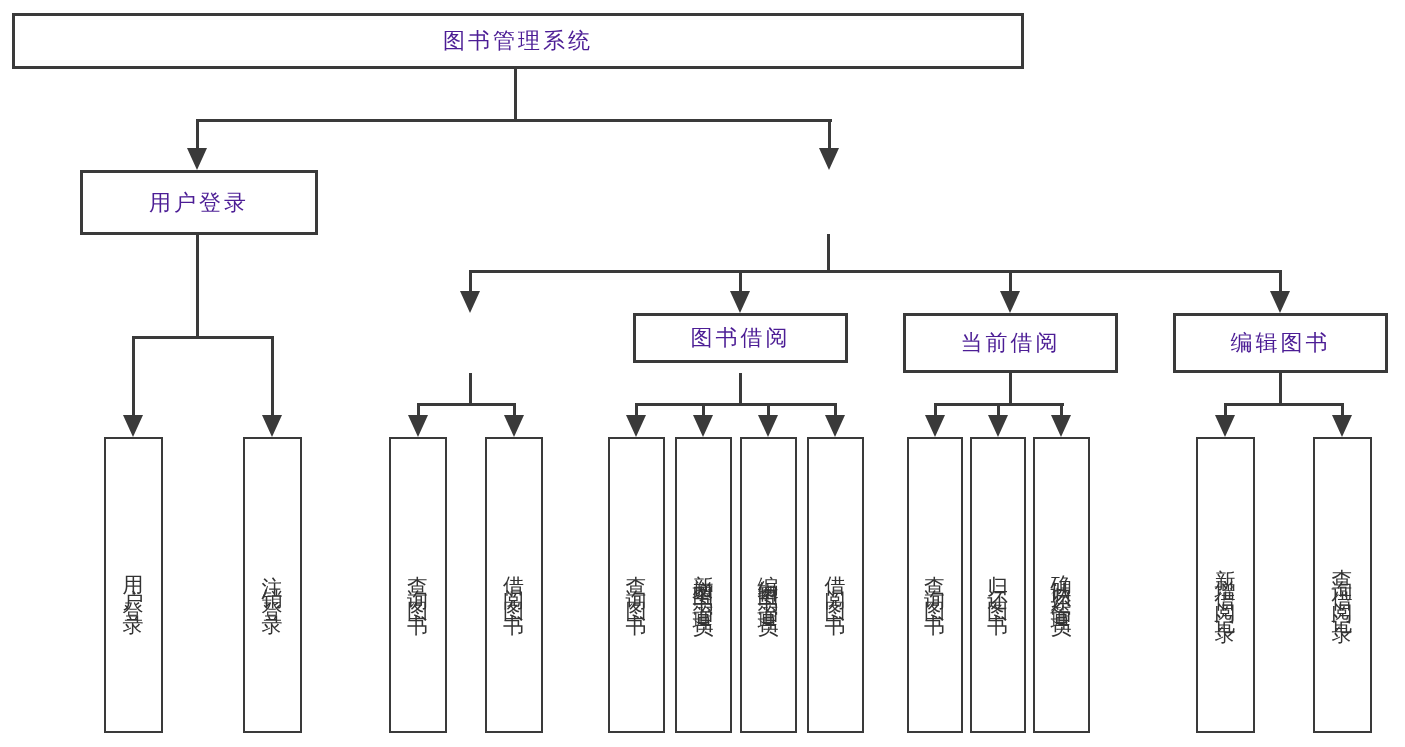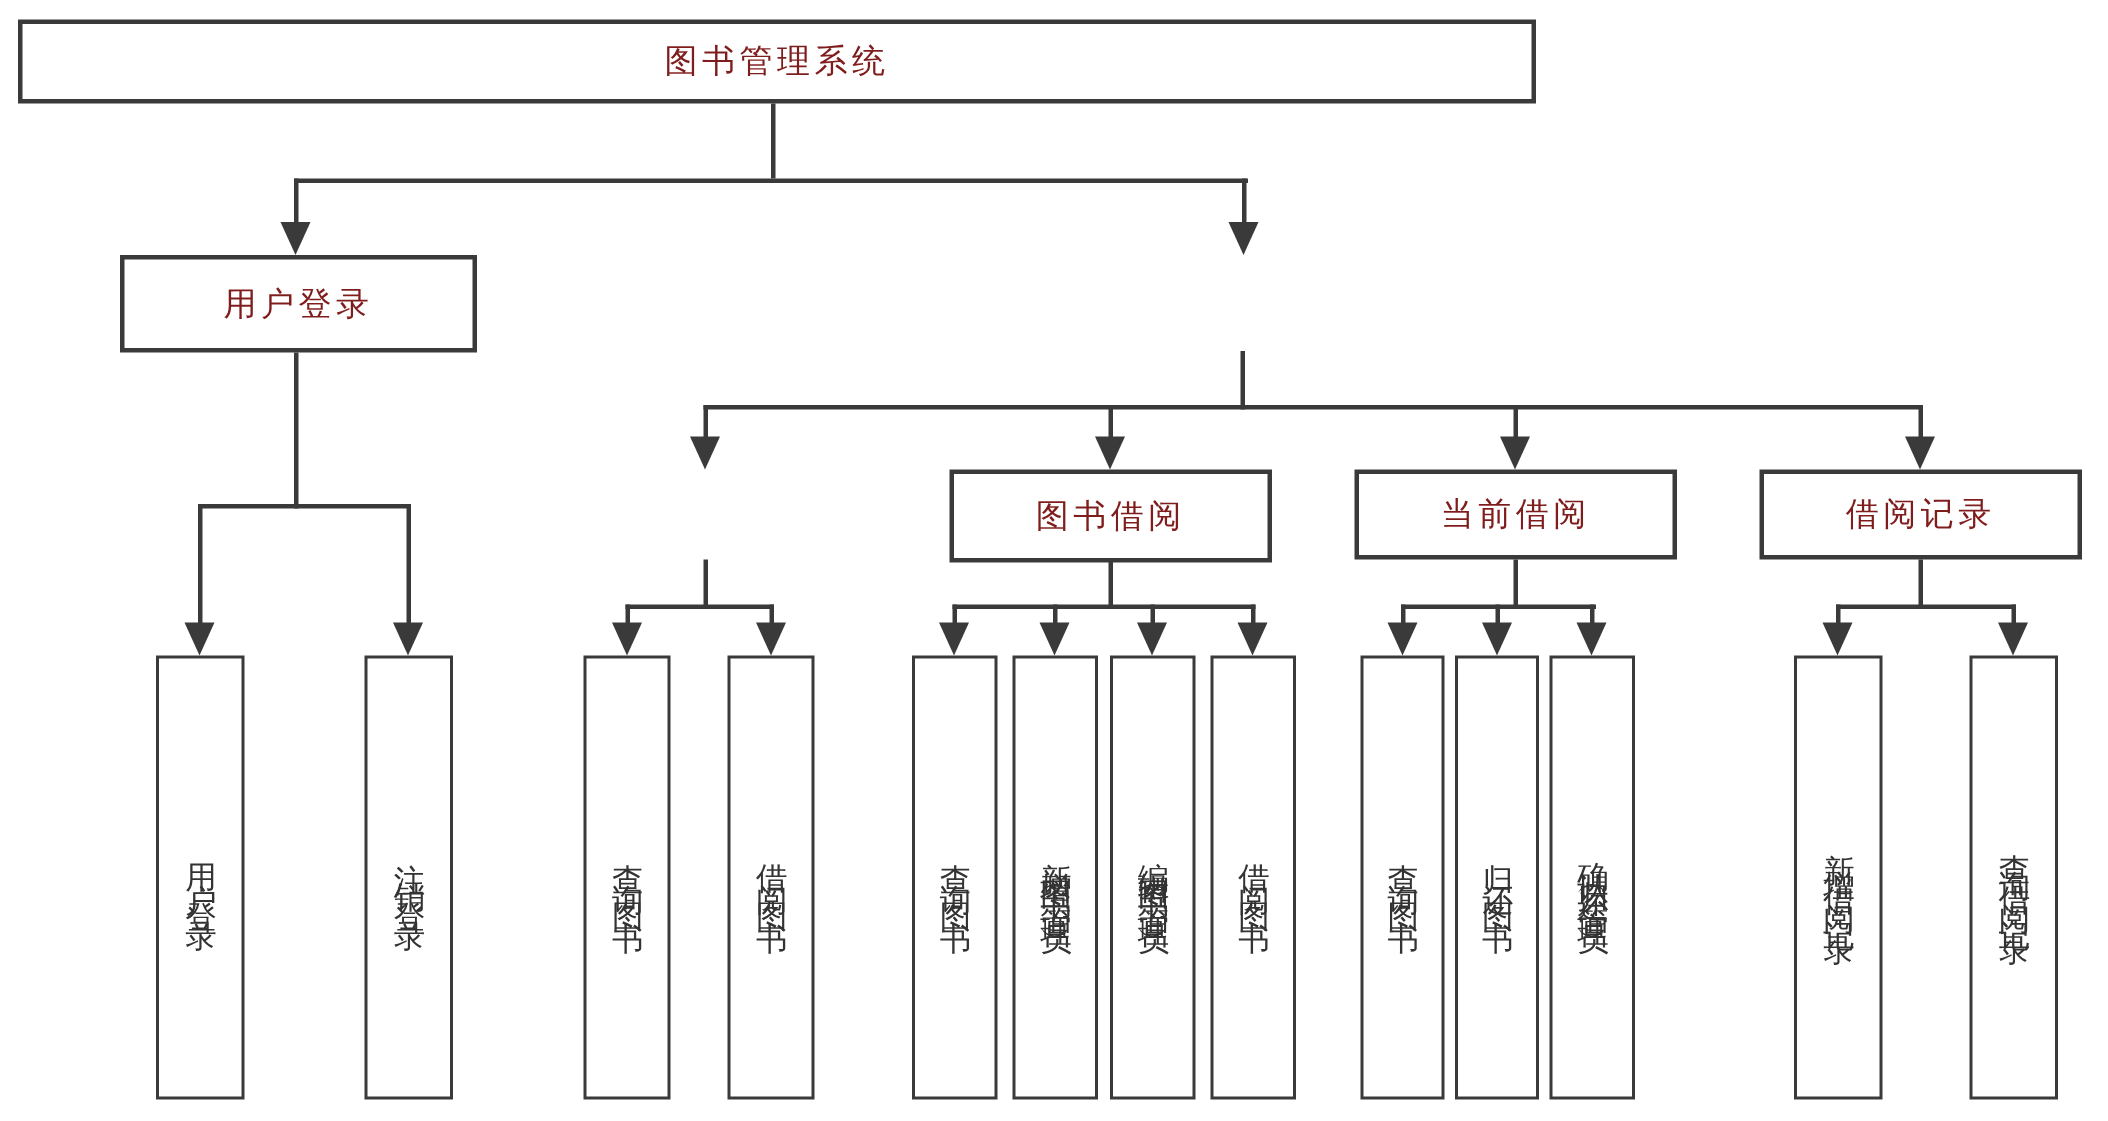--- a/index.html
+++ b/index.html
@@ -5,21 +5,21 @@
   html,body{margin:0;padding:0;background:#ffffff;}
   .canvas{
     position:relative;width:1405px;height:747px;background:#ffffff;overflow:hidden;
     font-family:"Liberation Sans",sans-serif;color:#333333;
   }
   
   .hbox{
     position:absolute;border:3px solid #3a3a3a;background:#ffffff;
     display:flex;align-items:center;justify-content:center;box-sizing:border-box;
   }
-  .hbox span{font-size:22px;letter-spacing:3px;color:#7f1d1d;white-space:nowrap;}
+  .hbox span{font-size:22px;letter-spacing:3px;color:#4c1d95;white-space:nowrap;}
   
   .vbox{
     position:absolute;border:2px solid #3a3a3a;background:#ffffff;
     display:flex;align-items:center;justify-content:center;box-sizing:border-box;
     top:437px;height:296px;
   }
   .vbox span{
     writing-mode:vertical-rl;text-orientation:mixed;
     font-size:21px;color:#333333;line-height:1;white-space:nowrap;
   }
@@ -46,28 +46,28 @@
 <div class="canvas">
 
   <div class="hbox" style="left:12px;top:13px;width:1012px;height:56px">
     <span>图书管理系统</span>
   </div>
 
   <div class="hbox" style="left:80px;top:170px;width:238px;height:65px">
     <span>用户登录</span>
   </div>
 
-  <div class="hbox" style="left:633px;top:313px;width:215px;height:62px">
+  <div class="hbox" style="left:633px;top:313px;width:215px;height:50px">
     <span>图书借阅</span>
   </div>
   <div class="hbox" style="left:903px;top:313px;width:215px;height:60px">
     <span>当前借阅</span>
   </div>
   <div class="hbox" style="left:1173px;top:313px;width:215px;height:60px">
-    <span>借阅记录</span>
+    <span>编辑图书</span>
   </div>
 
   <div class="vbox s4" style="left:104px;width:59px">
     <span>用户登录</span>
   </div>
   <div class="vbox s4" style="left:243px;width:59px">
     <span>注销登录</span>
   </div>
   <div class="vbox s4" style="left:389px;width:58px">
     <span>查询图书</span>

